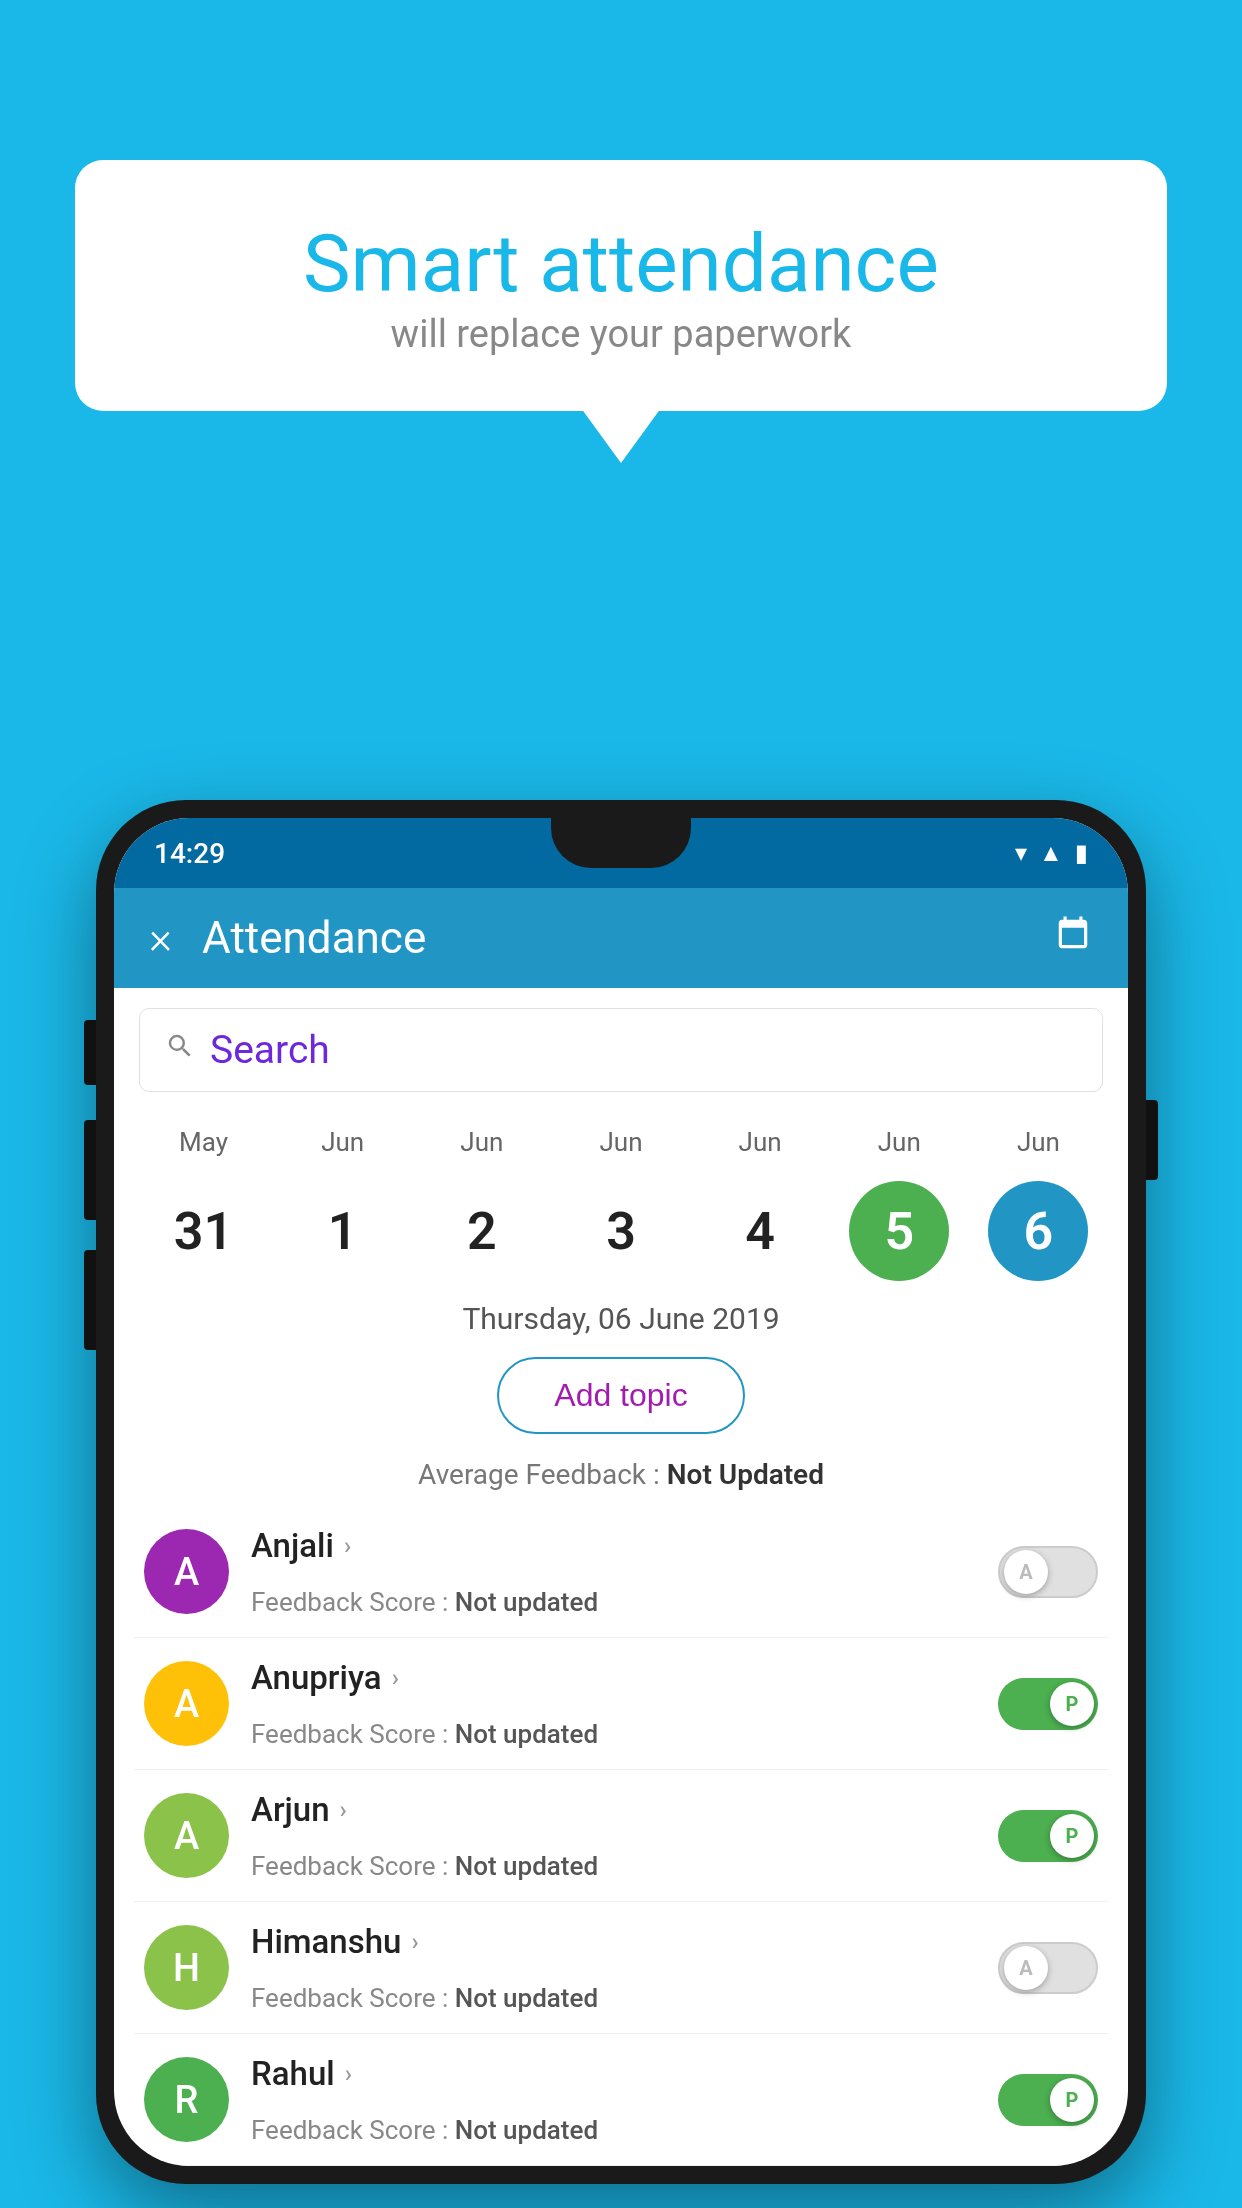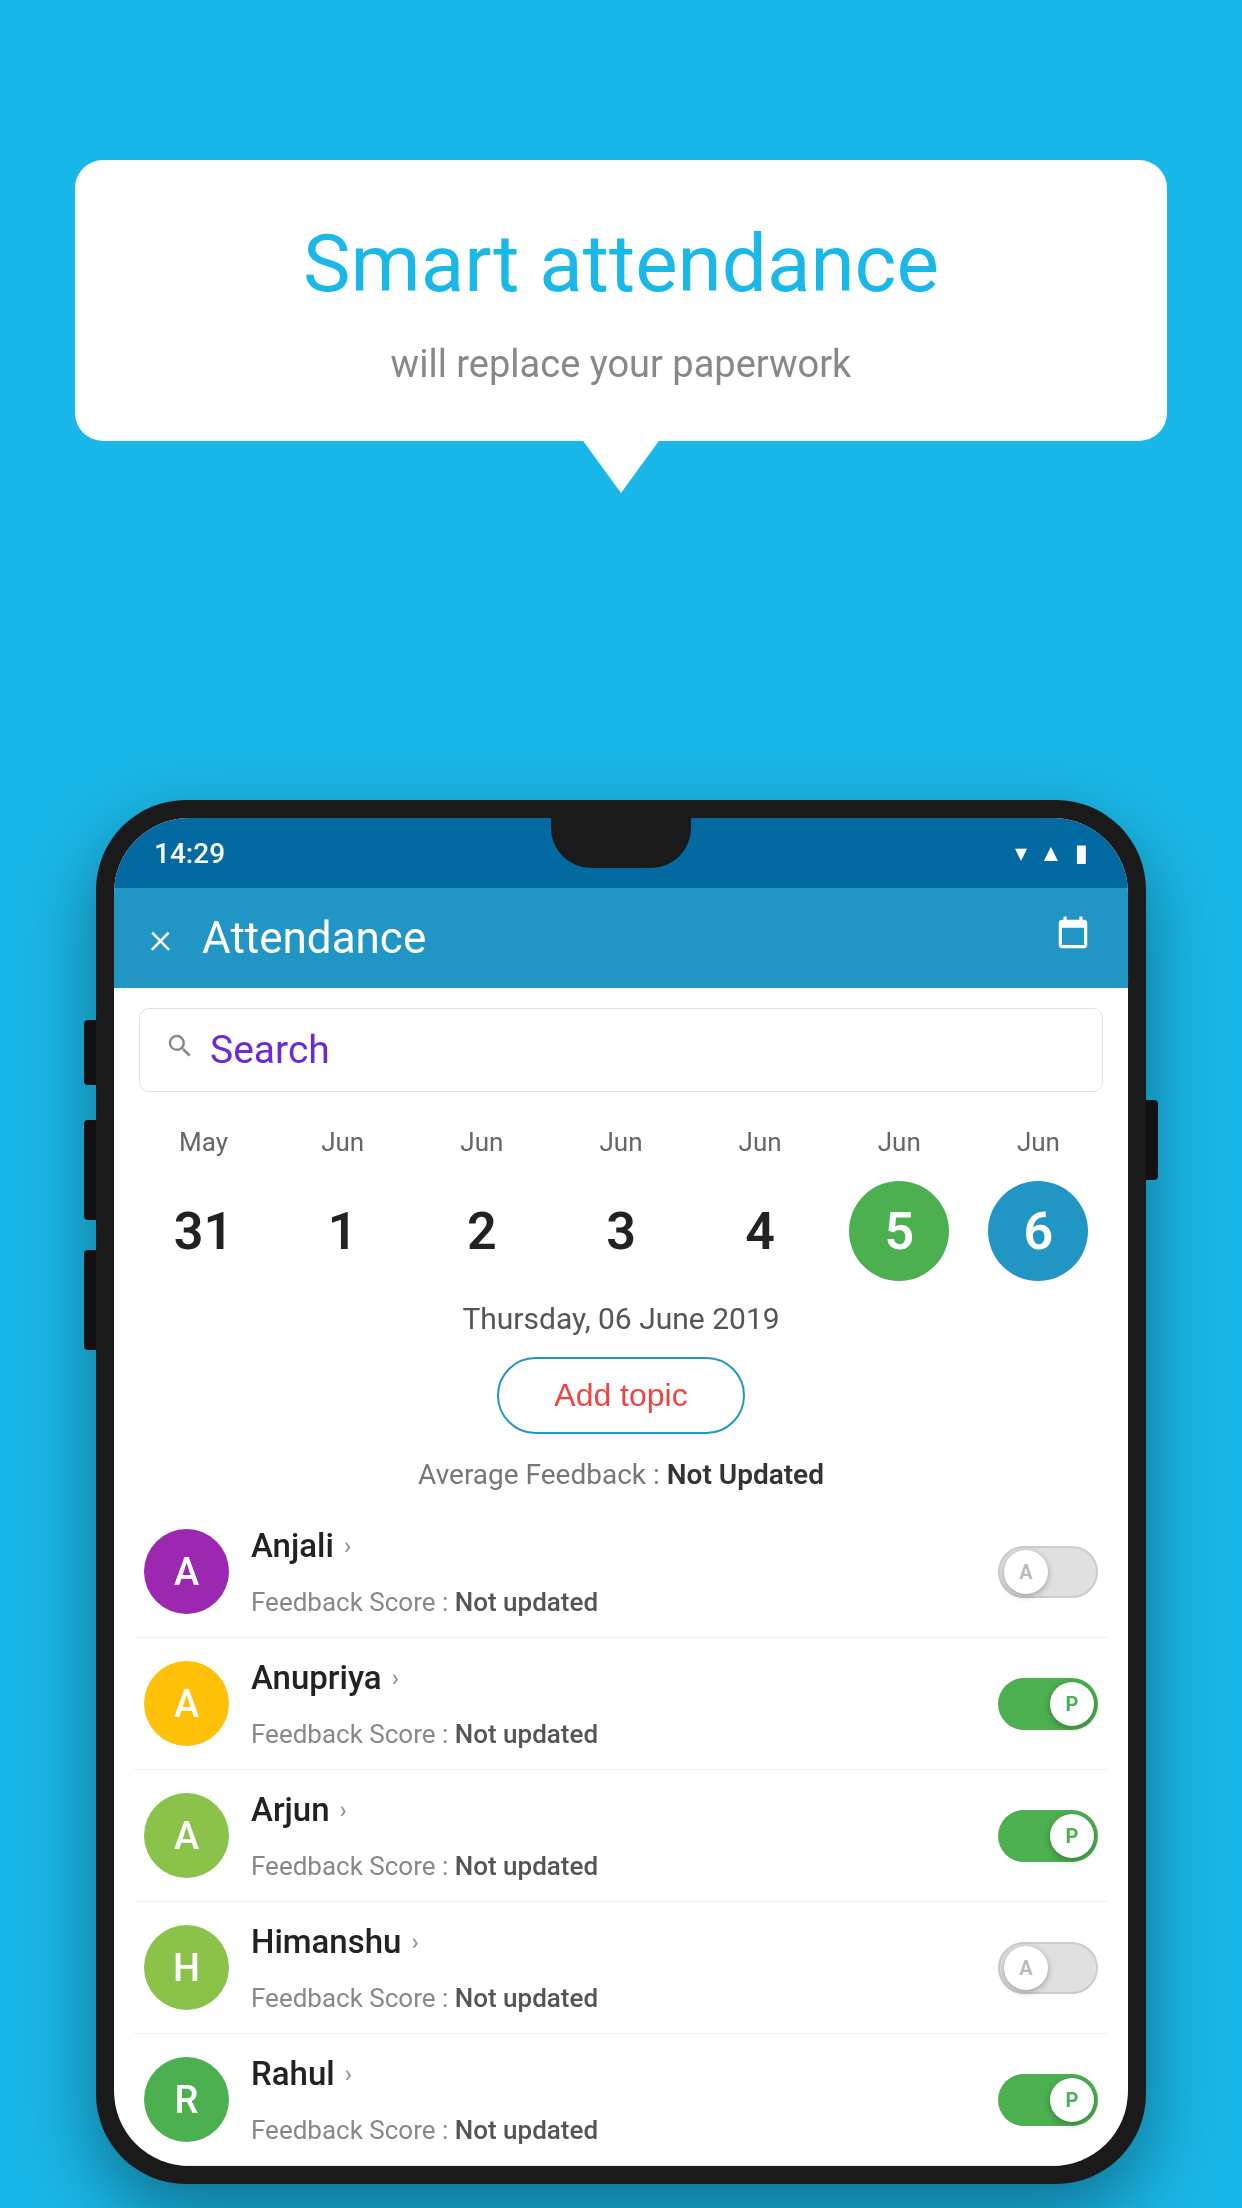--- a/index.html
+++ b/index.html
@@ -34,21 +34,21 @@
       height: 0;
       border-left: 40px solid transparent;
       border-right: 40px solid transparent;
       border-top: 55px solid white;
     }
     .bubble-title {
       font-size: 80px;
       color: #1ab8e8;
       font-weight: 400;
       line-height: 1.1;
-      margin-bottom: 34px;
+      margin-bottom: 4px;
     }
     .bubble-subtitle {
       font-size: 38px;
       color: #888;
       font-weight: 400;
     }
 
     
     .phone-wrapper {
       position: absolute;
@@ -222,21 +222,21 @@
     }
 
     
     .add-topic-btn {
       display: block;
       margin: 8px auto 12px;
       padding: 18px 55px;
       border: 2px solid #2196c4;
       border-radius: 40px;
       background: white;
-      color: #ef4444;
+      color: #a21caf;
       font-size: 32px;
       cursor: pointer;
       text-align: center;
       width: auto;
       display: table;
     }
 
     
     .avg-feedback {
       text-align: center;

